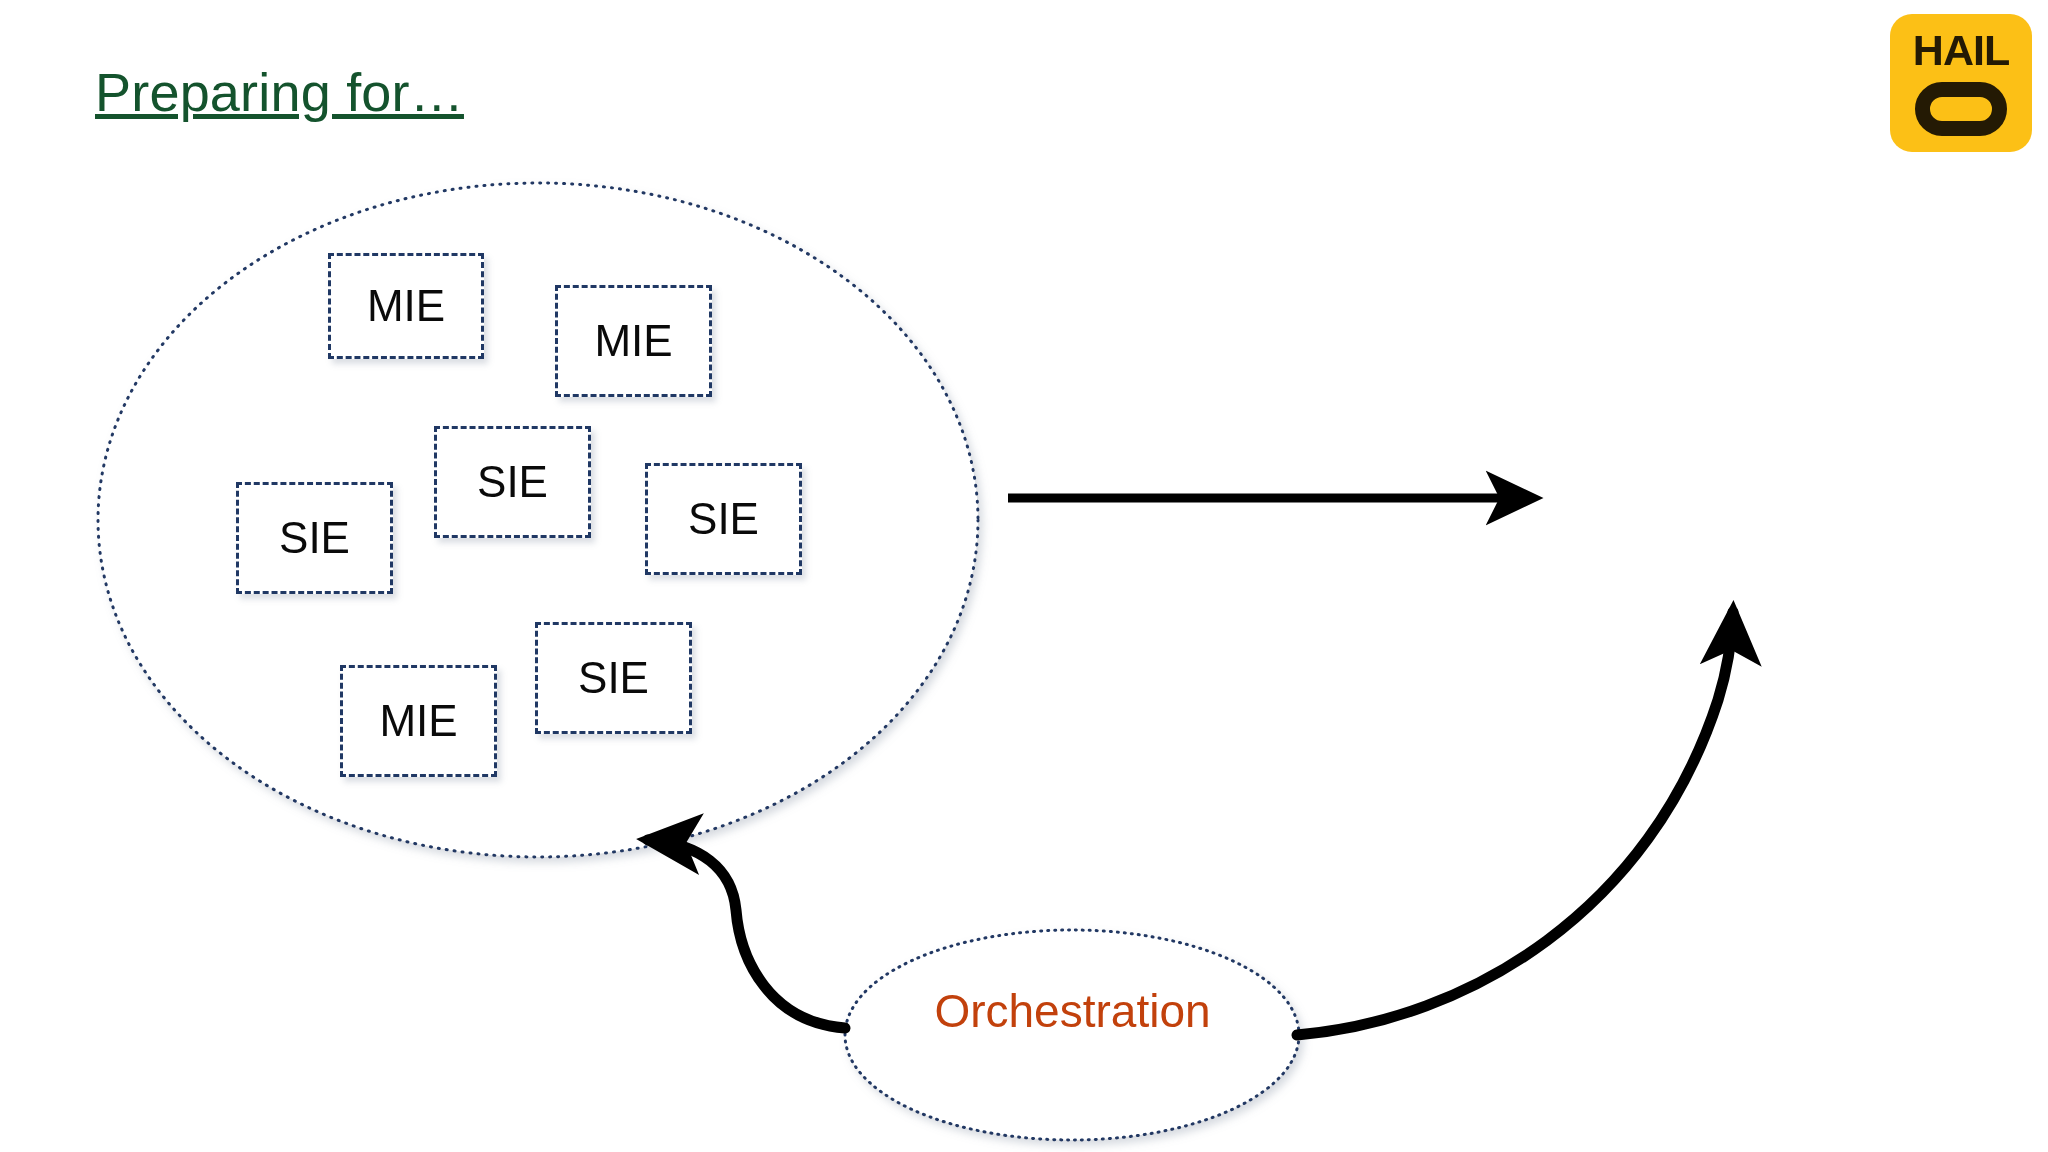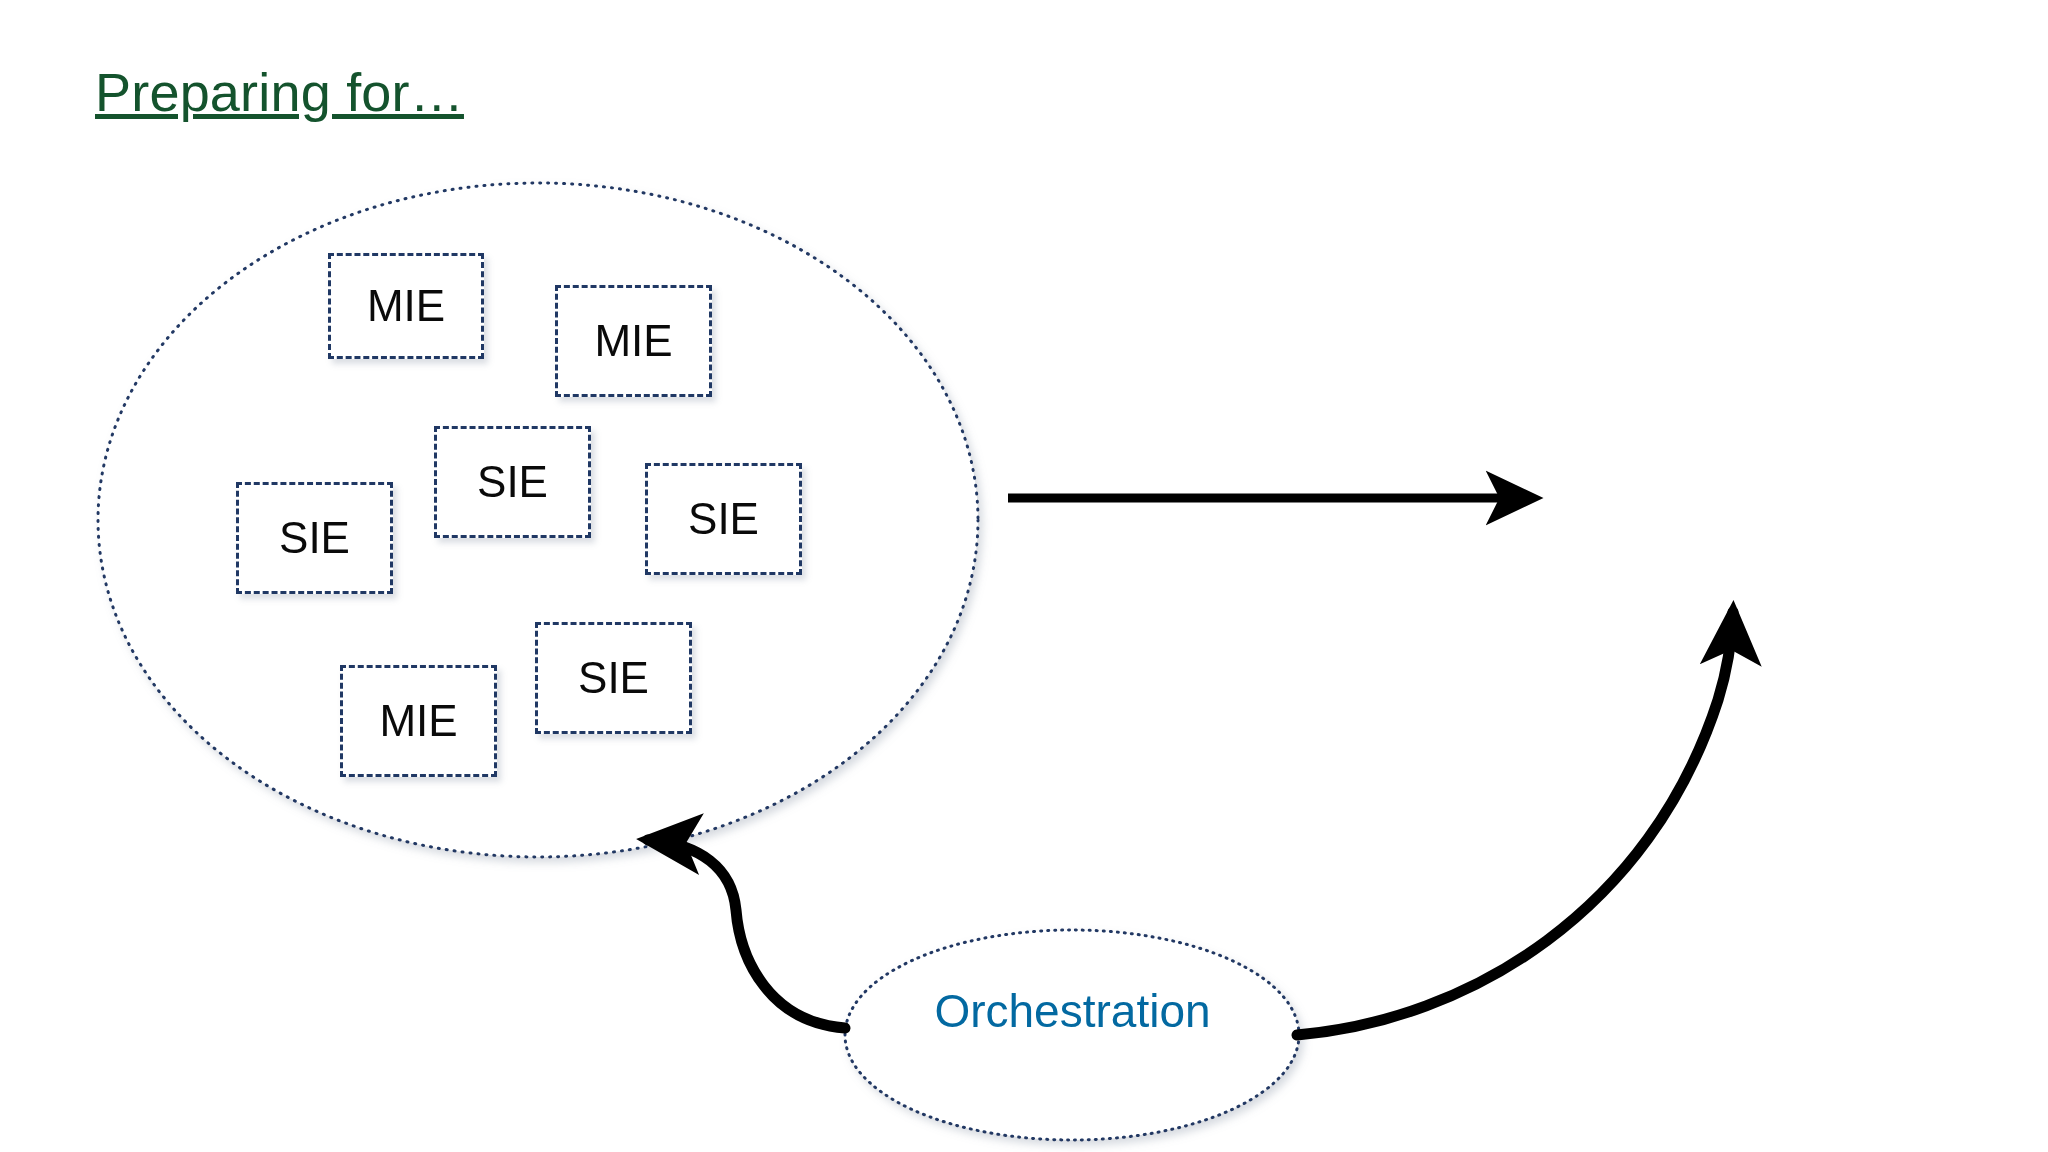--- a/index.html
+++ b/index.html
@@ -99,39 +99,43 @@
     line-height: 1;
     font-family: "Liberation Sans", sans-serif;
   }
   #live-box .node-label {
     font-size: 46px;
   }
 
   
   .ellipse-label {
     position: absolute;
-    color: #0369a1;
+    color: #c2410c;
     font-family: "Liberation Sans", sans-serif;
     white-space: nowrap;
   }
   #orchestration-label {
     left: 845px;
     top: 984px;
     width: 455px;
     text-align: center;
     font-size: 46px;
   }
 </style>
 </head>
 <body>
 
 <div id="slide">
 
   <div id="slide-title">Preparing for…</div>
 
+  <div id="logo">
+    <div id="logo-wordmark">HAIL</div>
+    <div id="logo-pill"></div>
+  </div>
 
   <svg id="vector-layer" viewBox="0 0 2048 1152" width="2048" height="1152" xmlns="http://www.w3.org/2000/svg">
     <defs>
       <filter id="softshadow" x="-40%" y="-40%" width="200%" height="200%">
         <feDropShadow dx="4" dy="5" stdDeviation="4" flood-color="#8C96A5" flood-opacity="0.35"></feDropShadow>
       </filter>
       <marker id="arrow-straight" viewBox="0 0 12 12" refX="9" refY="6" markerWidth="7" markerHeight="7" orient="auto-start-reverse">
         <path d="M0,0.8 L11,6 L0,11.2 L2.6,6 Z" fill="#000000"></path>
       </marker>
       <marker id="arrow-curve" viewBox="0 0 12 12" refX="9" refY="6" markerWidth="6.5" markerHeight="6.5" orient="auto-start-reverse">

